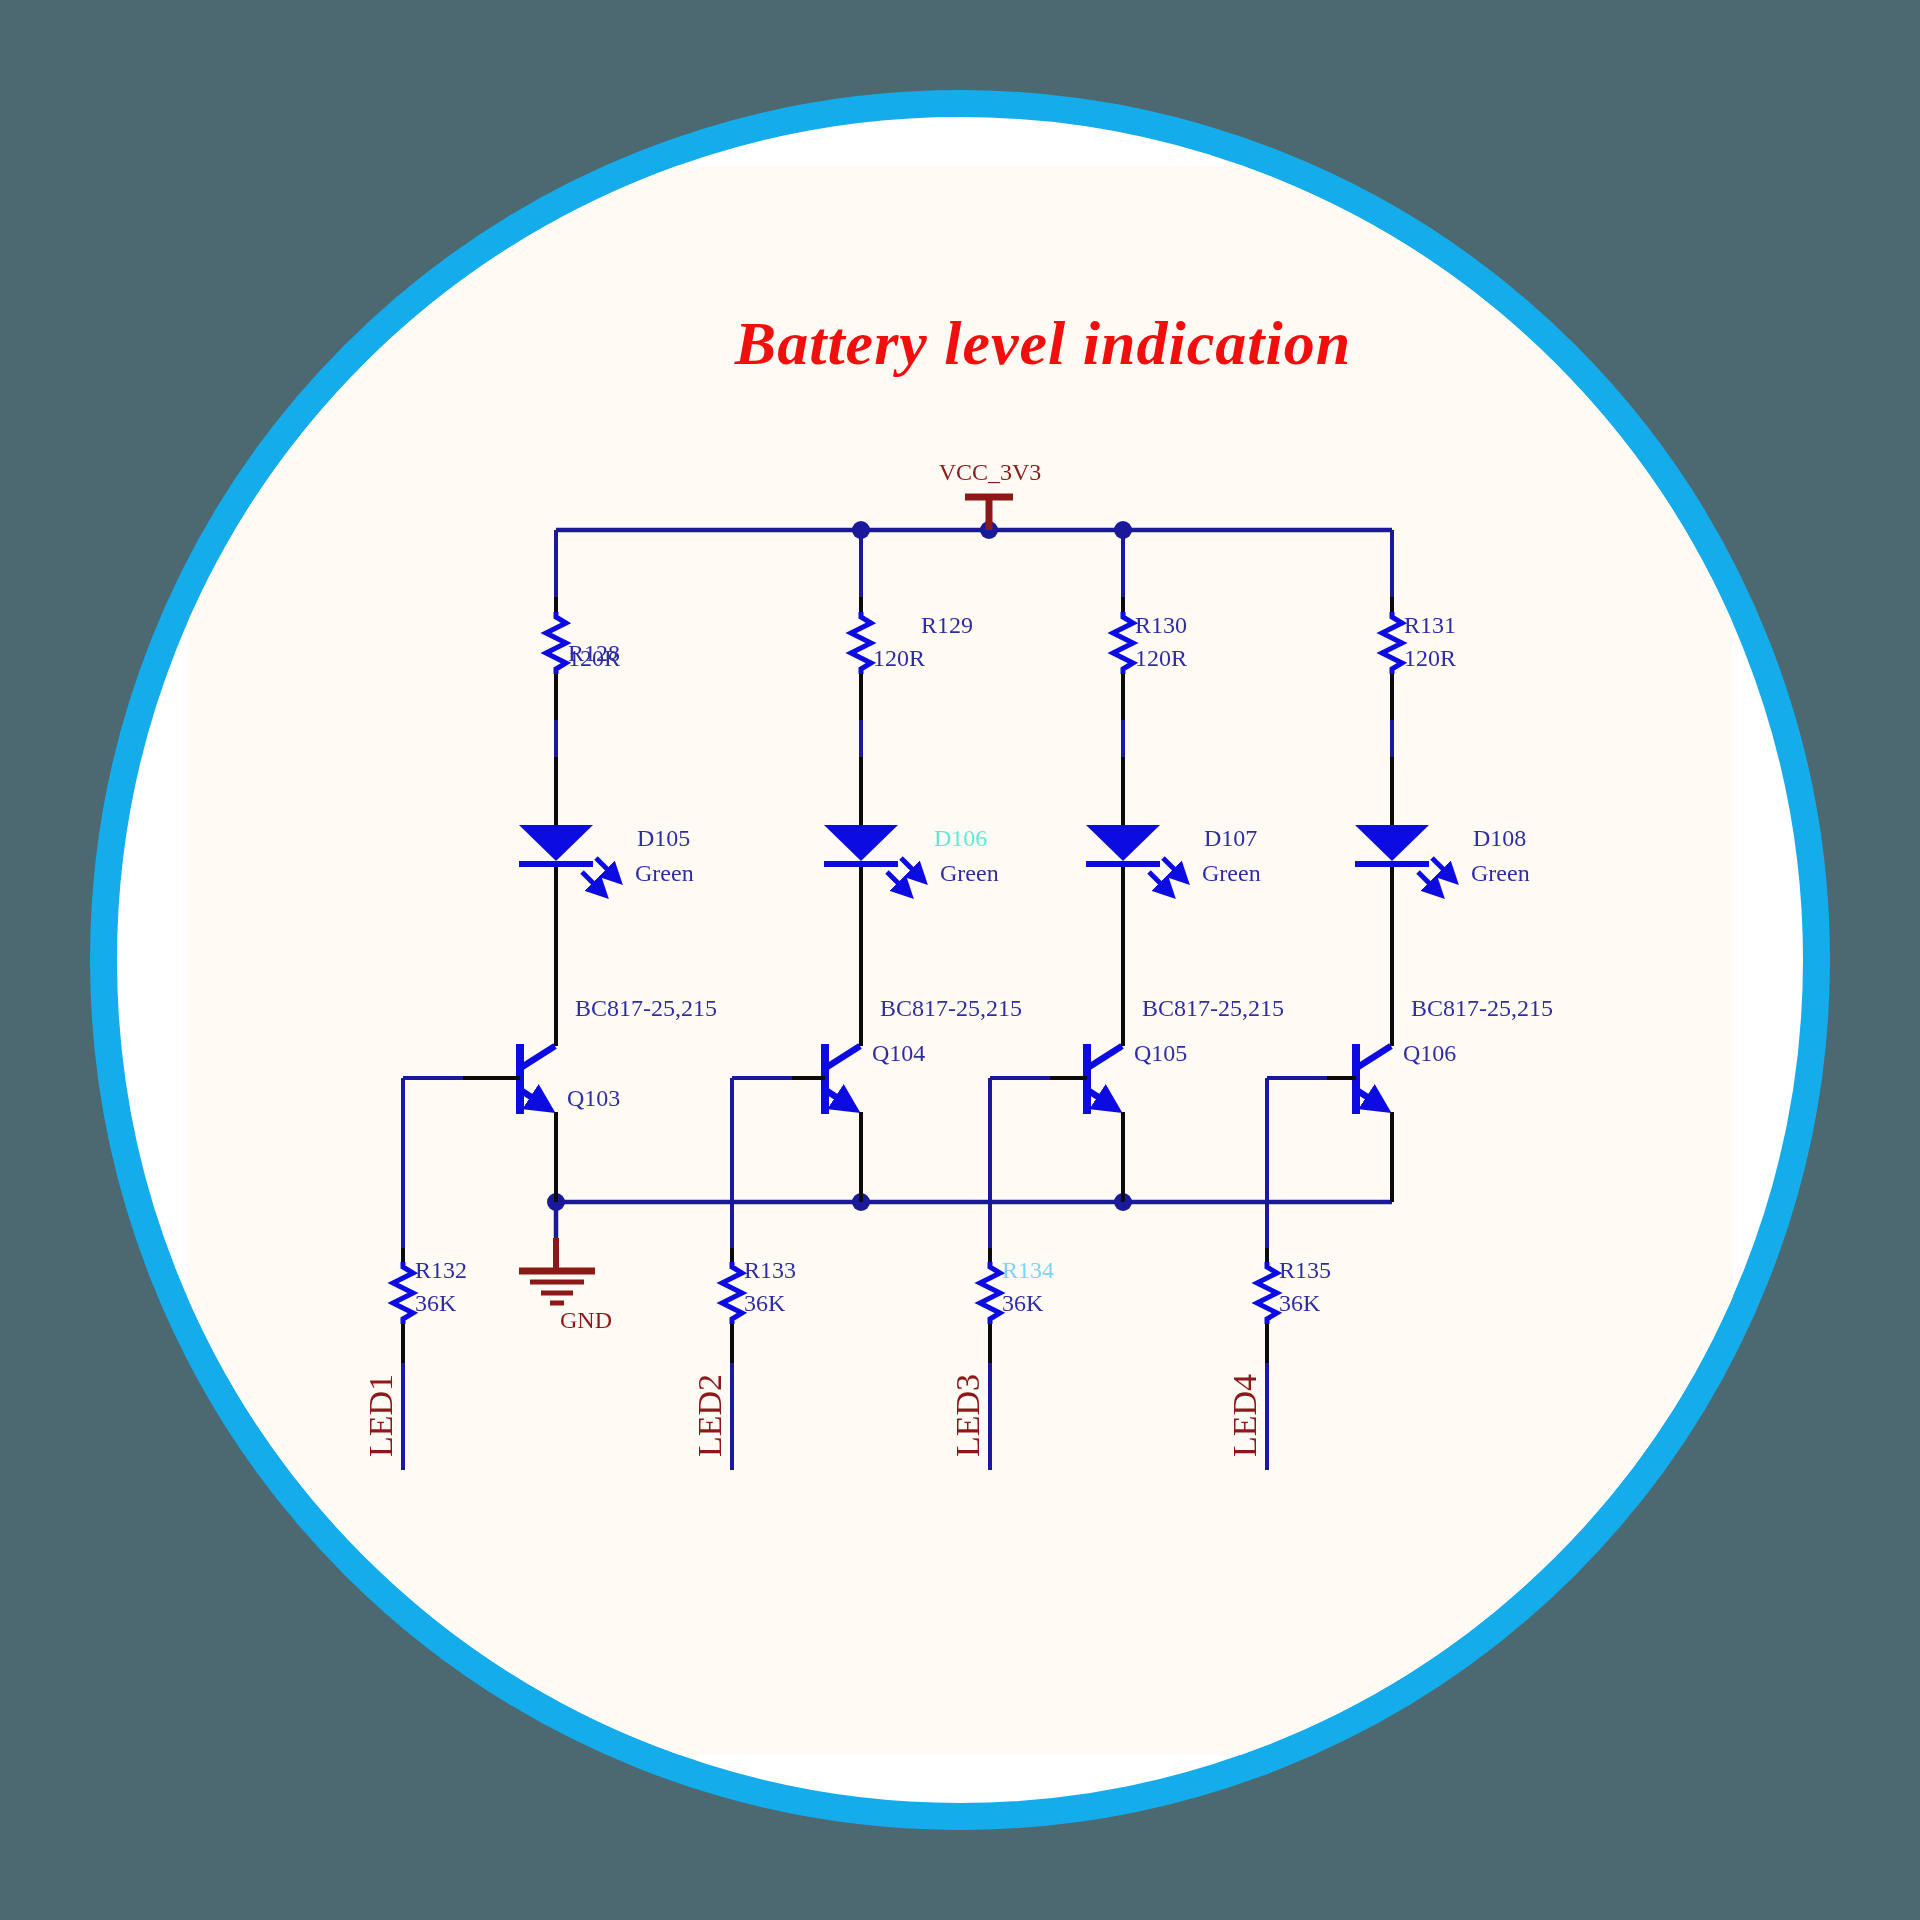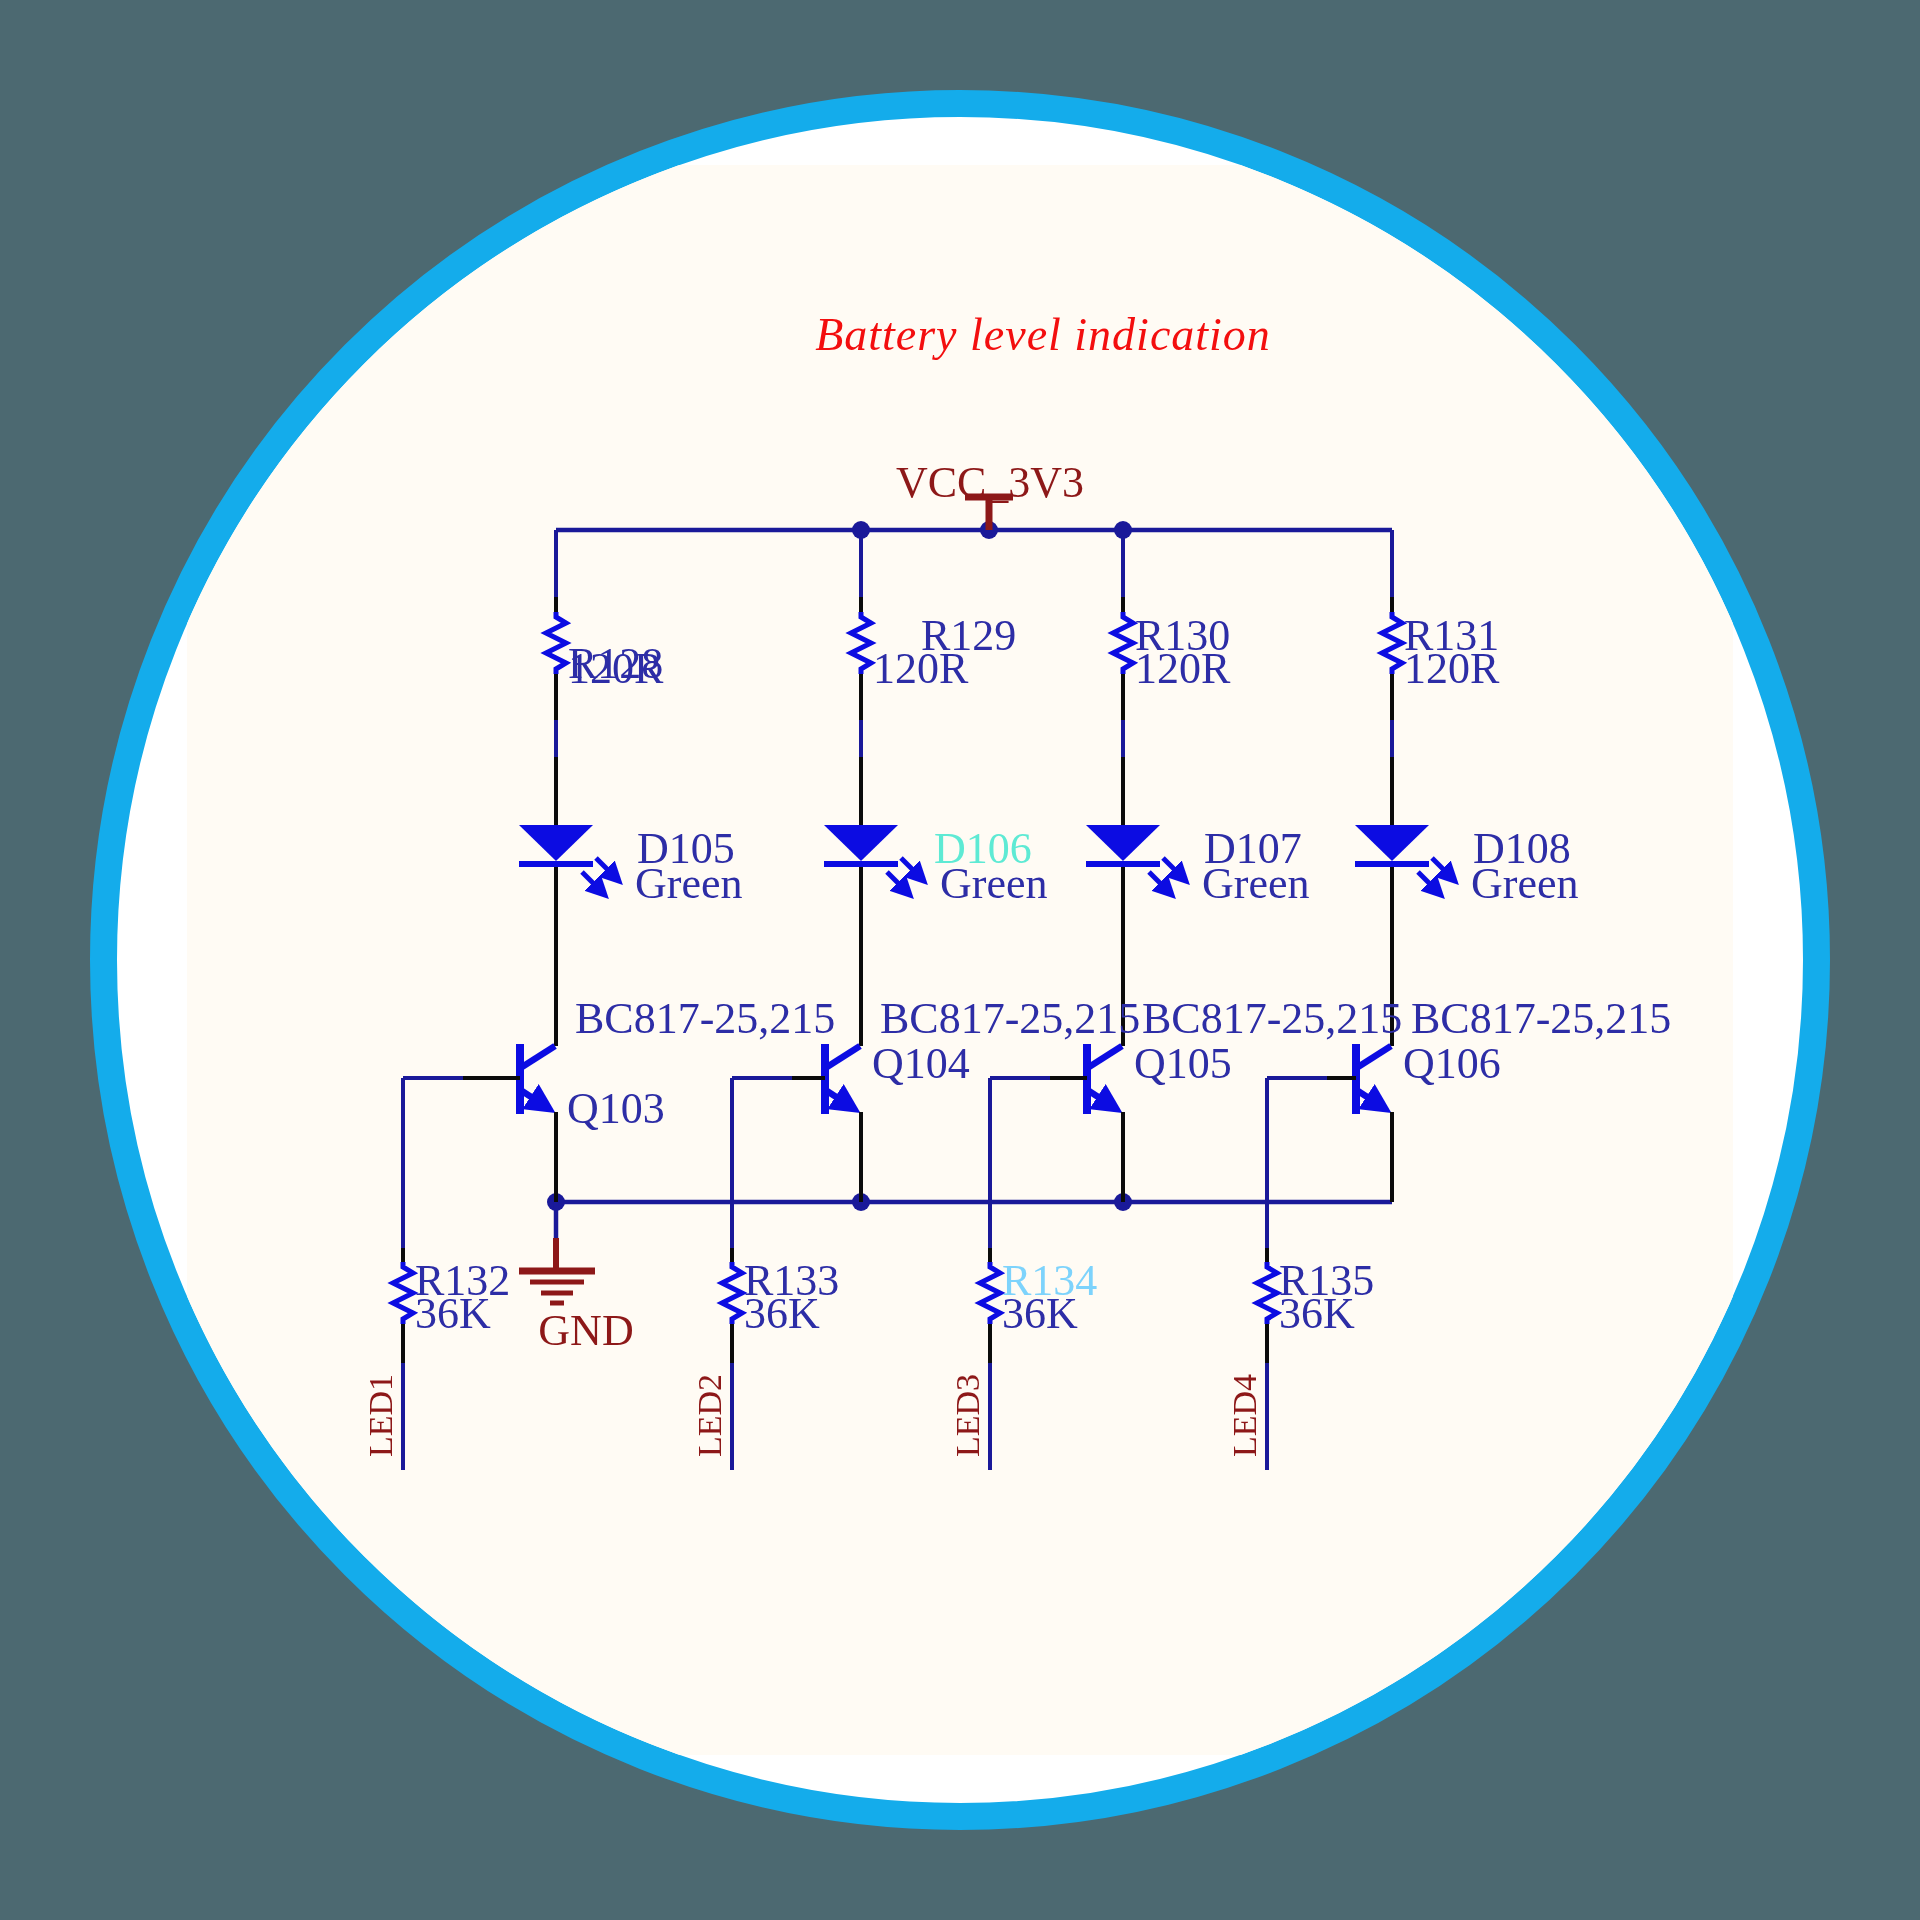--- a/index.html
+++ b/index.html
@@ -12,25 +12,25 @@
     position:absolute;left:90px;top:90px;width:1686px;height:1686px;
     border:27px solid #14ACEB;border-radius:50%;background:#FFFFFF;
     overflow:hidden;
   }
   .paper{
     position:absolute;left:70px;top:48px;width:1546px;height:1590px;
   }
   #schem{position:absolute;left:0;top:0;width:1920px;height:1920px;}
   .title{
     position:absolute;left:1043px;top:308px;transform:translateX(-50%);
-    font-size:46px;font-weight:normal;font-style:italic;white-space:nowrap;
+    font-size:62px;font-weight:bold;font-style:italic;white-space:nowrap;
     letter-spacing:1px;
   }
   .slabel{
-    position:absolute;font-size:44px;line-height:1.05;white-space:nowrap;
+    position:absolute;font-size:24px;line-height:1.05;white-space:nowrap;
   }
   .center{transform:translateX(-50%);}
   .vlabel{
     position:absolute;font-size:34px;line-height:1.0;white-space:nowrap;
     writing-mode:vertical-rl;transform:rotate(180deg);
   }
 </style>
 </head>
 <body style="background: rgb(76, 105, 113);">
 

